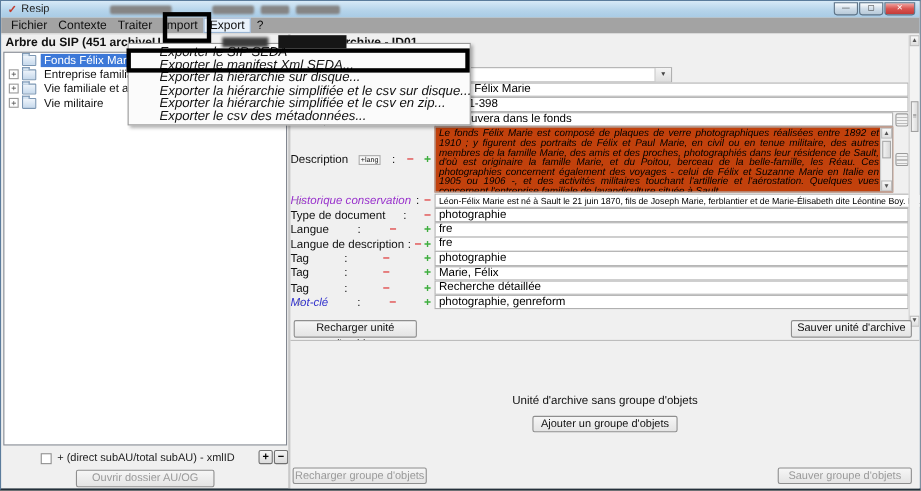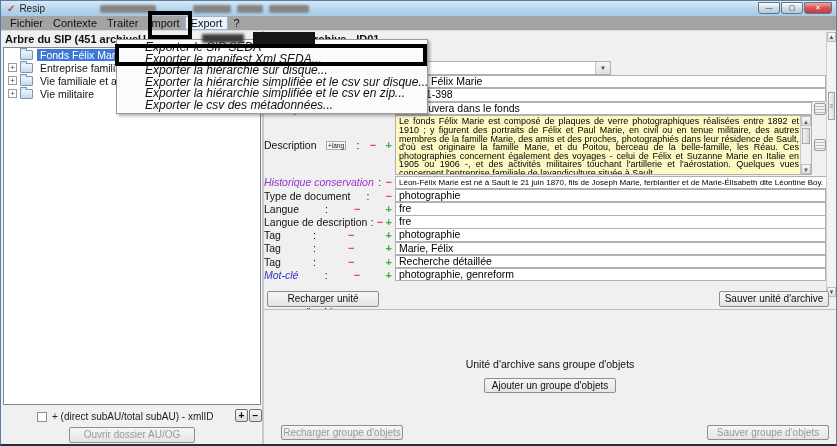--- a/index.html
+++ b/index.html
@@ -74,22 +74,22 @@
   .mk-minus { color:#e04b4b; font-weight:bold; margin-left:2px; font-size:11px; }
   .mk-plus { color:#3fae3f; font-weight:bold; margin-left:1px; font-size:11px; }
   .valcell { flex:1; display:flex; align-items:stretch; margin-left:3px; }
   .tfield { flex:1; background:#fff; border:1px solid #b0b0b0; font-size:10.5px; padding:0 3px;
     line-height:11.5px; white-space:nowrap; overflow:hidden; }
   .tfield.small { font-size:8px; line-height:11px; }
   .combo { width:216px; background:#fff; border:1px solid #b0b0b0; display:flex; font-size:10.5px; }
   .combo .cval { flex:1; padding:0 3px; line-height:11.5px; }
   .combo .carr { width:15px; border-left:1px solid #c5c5c5; background:linear-gradient(#f4f4f4,#dfdfdf);
     font-size:6px; text-align:center; line-height:12px; color:#444; }
-  .tafield { flex:1; background:#fef9c3; border:1px solid #b0b0b0; font-size:9px; line-height:8.6px;
-    padding:1px 12px 1px 3px; overflow:hidden; position:relative; text-align:justify; }
+  .tafield { flex:1; background:#c2410c; border:1px solid #b0b0b0; font-size:9px; line-height:8.6px;
+    padding:1px 12px 1px 3px; overflow:hidden; position:relative; text-align:justify;font-style:italic; }
   .tascroll { position:absolute; right:0; top:0; bottom:0; width:11px; background:#f0f0f0; border-left:1px solid #c9c9c9;}
   .tascroll .sup,.tascroll .sdn { position:absolute; left:0; width:100%; height:10px; font-size:6px; text-align:center;
     line-height:10px; color:#555; background:linear-gradient(#f8f8f8,#dedede); border:1px solid #bdbdbd; }
   .tascroll .sup{top:0;} .tascroll .sdn{bottom:0;}
   .tascroll .sthumb { position:absolute; left:1px; right:1px; top:12px; height:16px; background:linear-gradient(90deg,#f2f2f2,#d8d8d8); border:1px solid #a8a8a8; }
   .xbtn { width:12px; height:12px; align-self:center; margin-left:2px; border:1px solid #9a9a9a; border-radius:2px;
     background:repeating-linear-gradient(#f2f2f2 0 2px,#bdbdbd 2px 3px); }
   
   #fscroll { position:absolute; right:0; top:1px; width:10px; height:265px; background:#f3f3f3; border-left:1px solid #cfcfcf; }
   #fscroll .sup,#fscroll .sdn { position:absolute; left:0; width:100%; height:10px; font-size:6px; text-align:center;
@@ -98,21 +98,21 @@
   #fscroll .sthumb { position:absolute; left:1px; right:1px; top:60px; height:28px; border:1px solid #a0a0a0;
     background:linear-gradient(90deg,#f5f5f5,#dcdcdc); font-size:6px; color:#777; text-align:center; line-height:26px;}
   #au-btnrow .btn { position:absolute; height:16px; line-height:14px; }
   #reload-au { left:3px; top:260px; width:112px; }
   #save-au { right:7px; top:260px; width:110px; }
   
   #og { position:absolute; left:0; top:278px; right:0; bottom:0; border-top:1px solid #bdbdbd; background:#f0f0f0; }
   #og-center { position:absolute; left:0; right:0; top:48px; text-align:center; }
   #og-msg { font-size:10.5px; font-weight:normal; color:#111; }
   #og-add { display:inline-block; margin-top:8px; width:132px; height:15px; line-height:13px; }
-  #reload-og { position:absolute; left:17px; bottom:4px; width:122px; height:15px; line-height:13px; }
+  #reload-og { position:absolute; left:2px; bottom:4px; width:122px; height:15px; line-height:13px; }
   #save-og { position:absolute; right:7px; bottom:4px; width:122px; height:15px; line-height:13px; }
 </style>
 </head>
 <body>
 
 <div id="win">
 
   <div id="titlebar">
     <span id="applogo">✓</span>
     <span id="apptitle">Resip</span>

